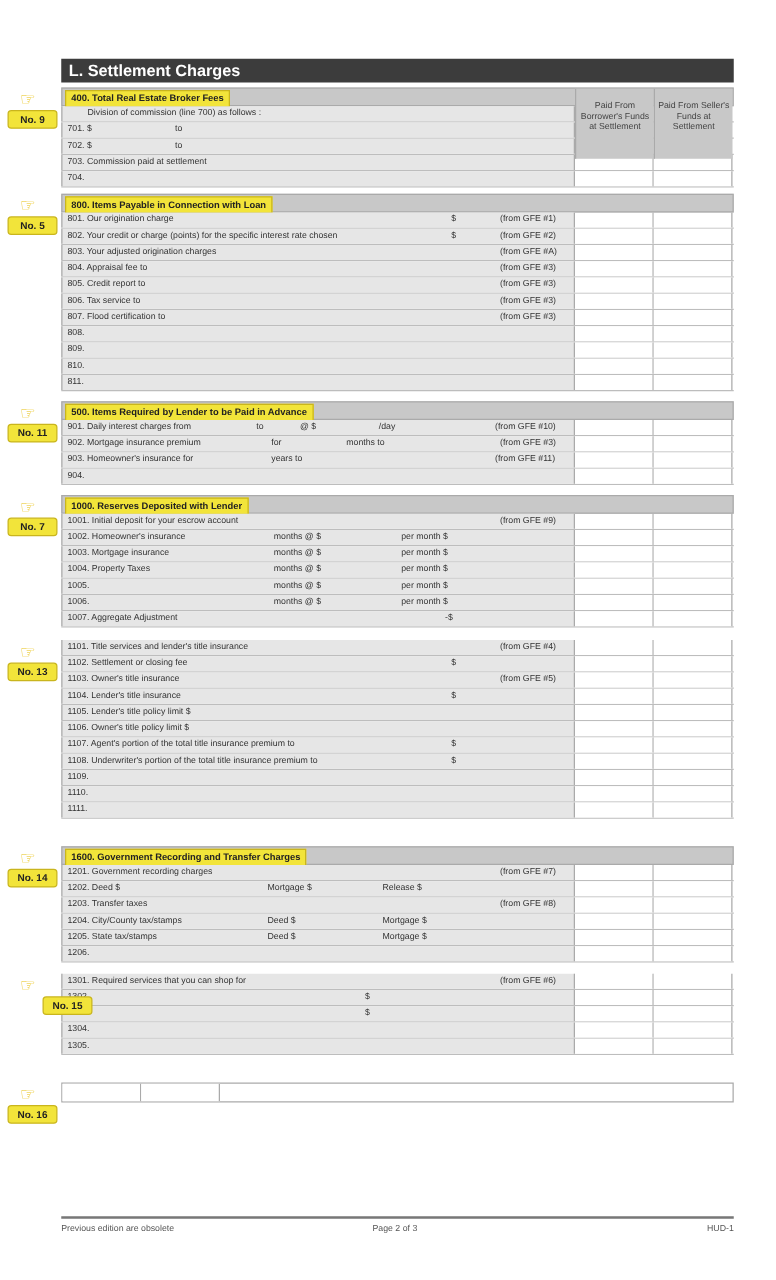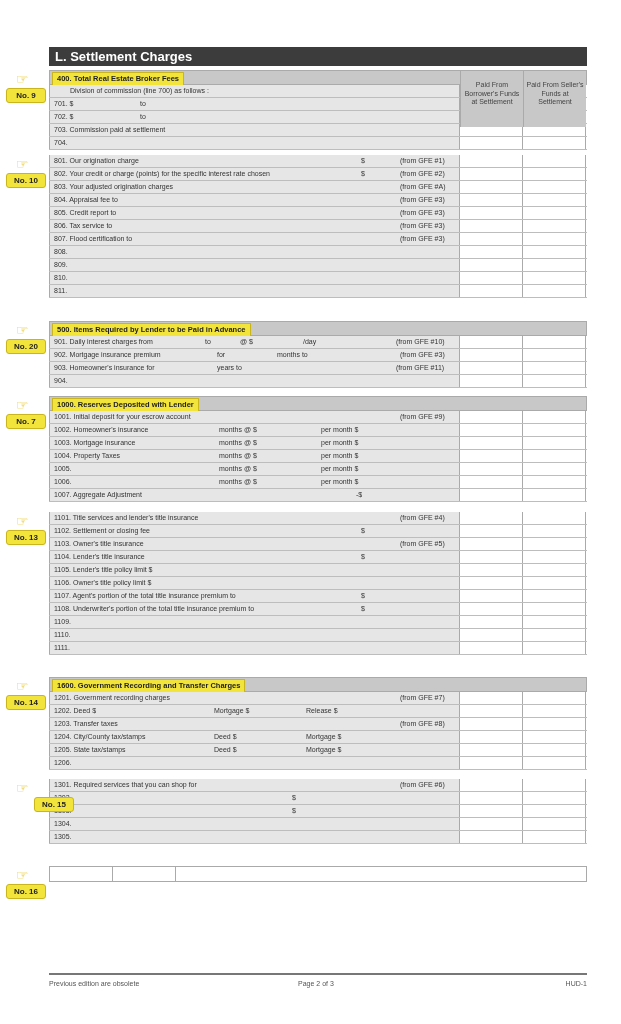--- a/index.html
+++ b/index.html
@@ -69,20 +69,23 @@
         <div class="desc">
           <span style="left: 4px;">704.</span>
         </div>
         <div class="cell"></div>
         <div class="cell"></div>
       </div>
     </div>
     <span class="hand" style="top: 72px;">☞</span>
     <div class="badge" style="top: 88px;">No. 9</div>
     <div class="section" style="top: 155px;">
+      <div class="sec-head">
+        <span class="hl">800. Items Payable in Connection with Loan</span>
+      </div>
       <div class="row">
         <div class="desc">
           <span style="left: 4px;">801. Our origination charge</span>
           <span style="left: 311px;">$</span>
           <span style="left: 350px;">(from GFE #1)</span>
         </div>
         <div class="cell"></div>
         <div class="cell"></div>
       </div>
       <div class="row">
@@ -157,21 +160,21 @@
       </div>
       <div class="row">
         <div class="desc">
           <span style="left: 4px;">811.</span>
         </div>
         <div class="cell"></div>
         <div class="cell"></div>
       </div>
     </div>
     <span class="hand" style="top: 157px;">☞</span>
-    <div class="badge" style="top: 173px;">No. 10</div>
+    <div class="badge" style="top: 173px;">No. 5</div>
     <div class="section" style="top: 321px;">
       <div class="sec-head">
         <span class="hl">500. Items Required by Lender to be Paid in Advance</span>
       </div>
       <div class="row">
         <div class="desc">
           <span style="left: 4px;">901. Daily interest charges from</span>
           <span style="left: 155px;">to</span>
           <span style="left: 190px;">@ $</span>
           <span style="left: 253px;">/day</span>
@@ -201,21 +204,21 @@
       </div>
       <div class="row">
         <div class="desc">
           <span style="left: 4px;">904.</span>
         </div>
         <div class="cell"></div>
         <div class="cell"></div>
       </div>
     </div>
     <span class="hand" style="top: 323px;">☞</span>
-    <div class="badge" style="top: 339px;">No. 20</div>
+    <div class="badge" style="top: 339px;">No. 11</div>
     <div class="section" style="top: 396px;">
       <div class="sec-head">
         <span class="hl">1000. Reserves Deposited with Lender</span>
       </div>
       <div class="row">
         <div class="desc">
           <span style="left: 4px;">1001. Initial deposit for your escrow account</span>
           <span style="left: 350px;">(from GFE #9)</span>
         </div>
         <div class="cell"></div>

